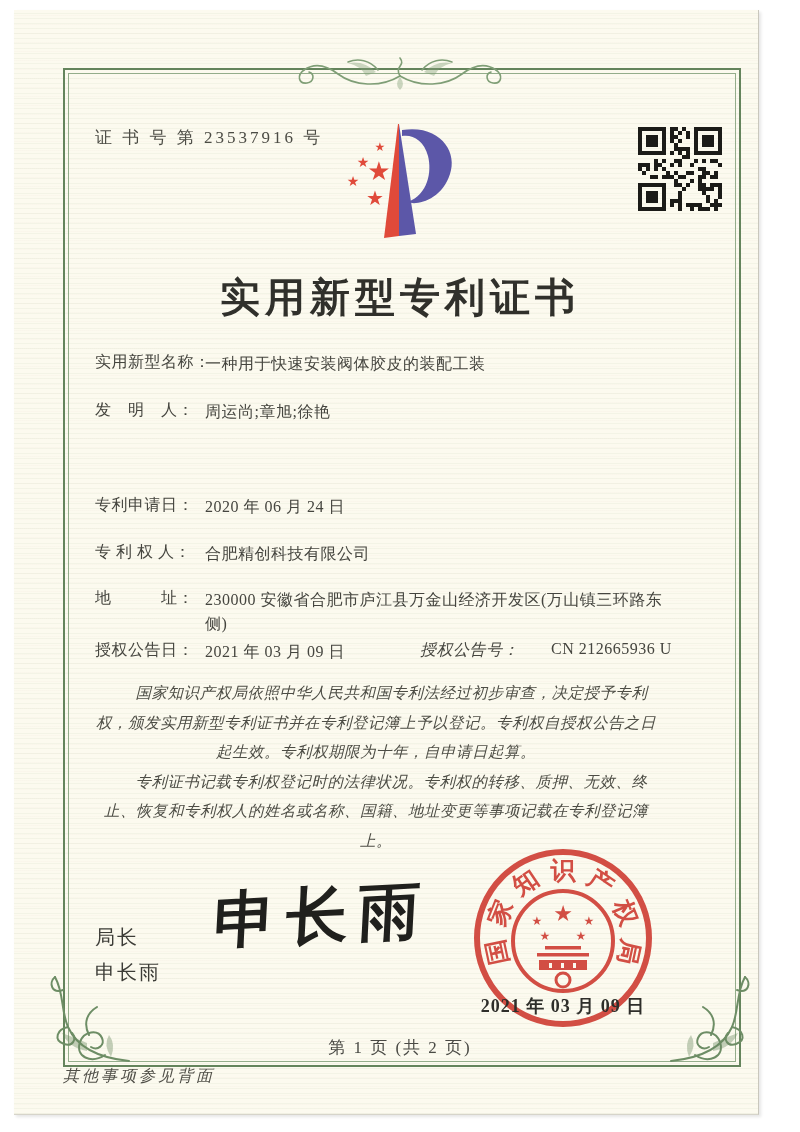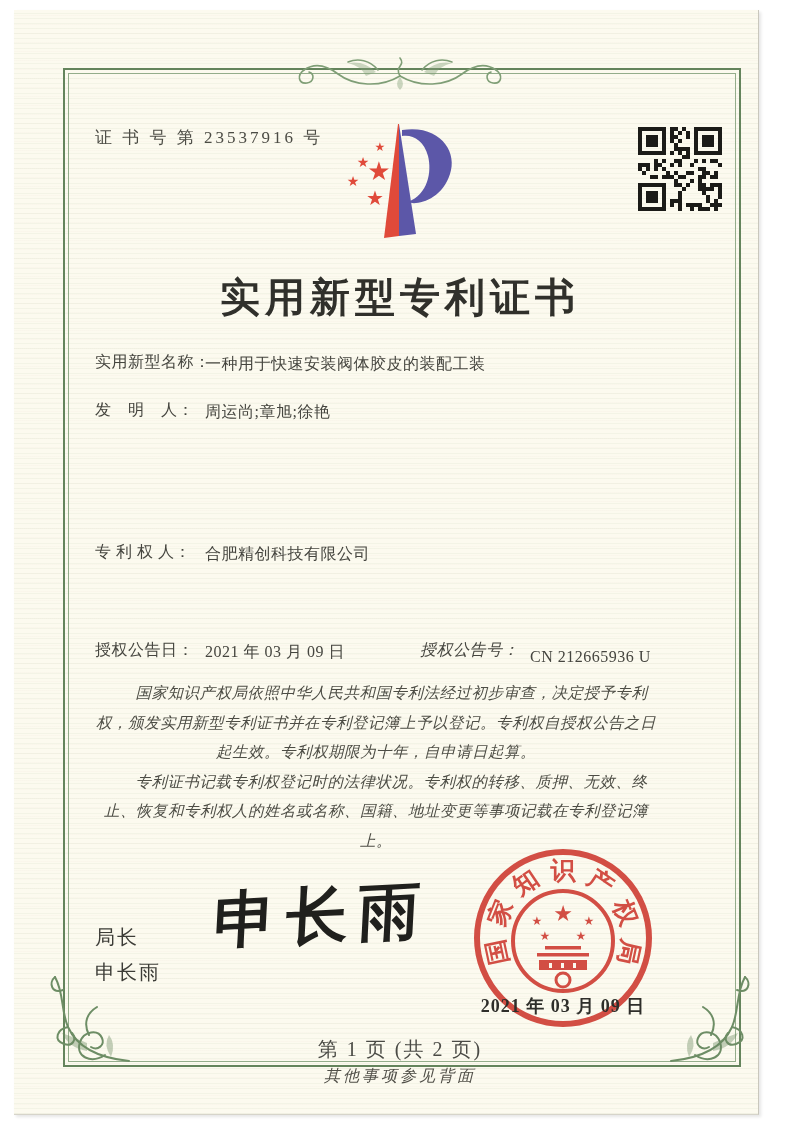--- a/index.html
+++ b/index.html
@@ -22,39 +22,39 @@
   .logo{position:absolute;left:314px;top:100px;width:152px;height:140px;}
   .qr{position:absolute;left:624px;top:117px;width:84px;height:84px;}
   .title{
     position:absolute;left:49px;top:230px;width:674px;text-align:center;
     font-size:40px;font-weight:600;letter-spacing:5px;color:#30302b;margin-top:30px;
   }
   .f-row{position:absolute;left:81px;width:600px;font-size:16px;color:#45453f;letter-spacing:0.5px;}
   .f-label{display:inline-block;}
   .f-value{position:absolute;left:110px;top:0;width:470px;line-height:24px;}
   .grant .g-l2{position:absolute;left:325px;top:0;font-style:italic;}
-  .grant .g-v2{position:absolute;left:435px;top:0;margin-top:8px;}
+  .grant .g-v2{position:absolute;left:456px;top:0;}
   .paragraphs{
     position:absolute;left:81px;top:668px;width:562px;
     font-size:15.5px;line-height:29.5px;color:#4d4d45;font-style:italic;letter-spacing:0.5px;text-align:center;
   }
   .paragraphs p{margin:0;text-indent:2em;}
   .director{position:absolute;left:81px;top:910px;font-size:20px;line-height:35px;color:#3c3c37;letter-spacing:2px;}
   .signature{
     position:absolute;left:200px;top:862px;width:280px;
     font-size:62px;color:#20201d;letter-spacing:10px;font-weight:600;
     transform:rotate(-3deg) skewX(-6deg);
   }
   .seal{position:absolute;left:454px;top:833px;width:190px;height:190px;opacity:0.94;}
   .seal-date{
     position:absolute;left:449px;top:984px;width:200px;text-align:center;
     font-size:18px;font-weight:600;color:#2e2e2a;letter-spacing:1px;z-index:5;
   }
-  .page-info{position:absolute;left:49px;top:1026px;width:674px;text-align:center;font-size:20px;color:#4a4a45;letter-spacing:2px;}
-  .back-note{position:absolute;left:49px;top:1056px;width:674px;text-align:center;font-size:16px;color:#504f48;letter-spacing:3px;font-style:italic;}
+  .page-info{position:absolute;left:49px;top:1026px;width:674px;text-align:center;font-size:17px;color:#4a4a45;letter-spacing:2px;}
+  .back-note{position:absolute;left:49px;top:1056px;width:674px;text-align:left;font-size:16px;color:#504f48;letter-spacing:3px;font-style:italic;}
   .ornament-top{position:absolute;left:266px;top:36px;width:240px;height:48px;}
   .ornament-corner{position:absolute;width:90px;height:100px;}
   .ornament-bl{left:31px;top:955px;}
   .ornament-br{left:651px;top:955px;transform:scaleX(-1);}
 </style>
 </head>
 <body>
 
 <div class="paper">
 
@@ -330,23 +330,31 @@
   <div class="title">实用新型专利证书</div>
 
   <div class="f-row" style="top:390px;">
     <span class="f-label">发　明　人：</span>
     <span class="f-value">周运尚;章旭;徐艳</span>
   </div>
   <div class="f-row" style="top:342px;">
     <span class="f-label">实用新型名称：</span>
     <span class="f-value">一种用于快速安装阀体胶皮的装配工装</span>
   </div>
+  <div class="f-row" style="top:485px;">
+    <span class="f-label">专利申请日：</span>
+    <span class="f-value">2020 年 06 月 24 日</span>
+  </div>
   <div class="f-row" style="top:532px;">
     <span class="f-label">专 利 权 人：</span>
     <span class="f-value">合肥精创科技有限公司</span>
+  </div>
+  <div class="f-row" style="top:578px;">
+    <span class="f-label">地　　　址：</span>
+    <span class="f-value">230000 安徽省合肥市庐江县万金山经济开发区(万山镇三环路东侧)</span>
   </div>
   <div class="f-row grant" style="top:630px;">
     <span class="f-label">授权公告日：</span>
     <span class="f-value" style="width:200px;">2021 年 03 月 09 日</span>
     <span class="g-l2">授权公告号：</span>
     <span class="g-v2">CN 212665936 U</span>
   </div>
 
   <div class="paragraphs">
     <p>国家知识产权局依照中华人民共和国专利法经过初步审查，决定授予专利权，颁发实用新型专利证书并在专利登记簿上予以登记。专利权自授权公告之日起生效。专利权期限为十年，自申请日起算。</p>

